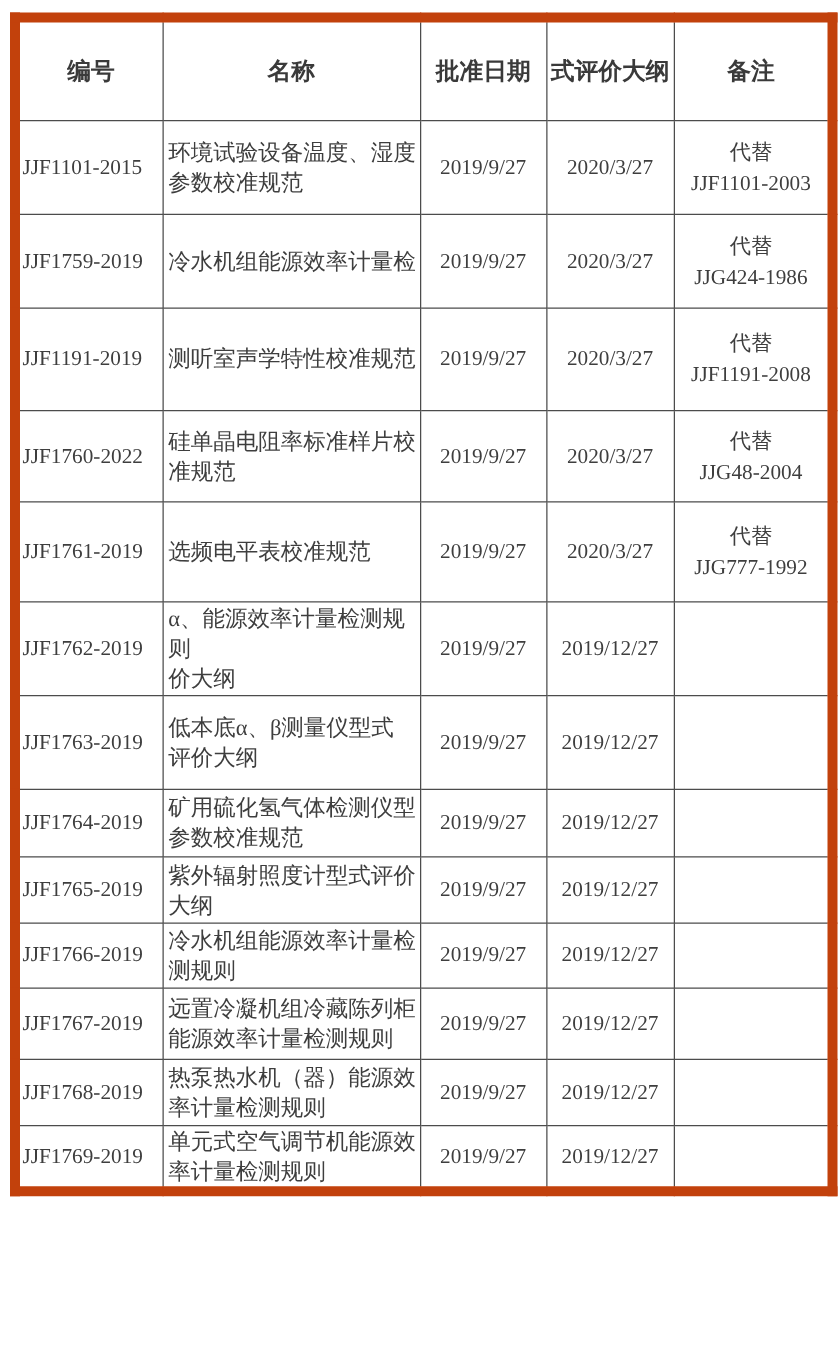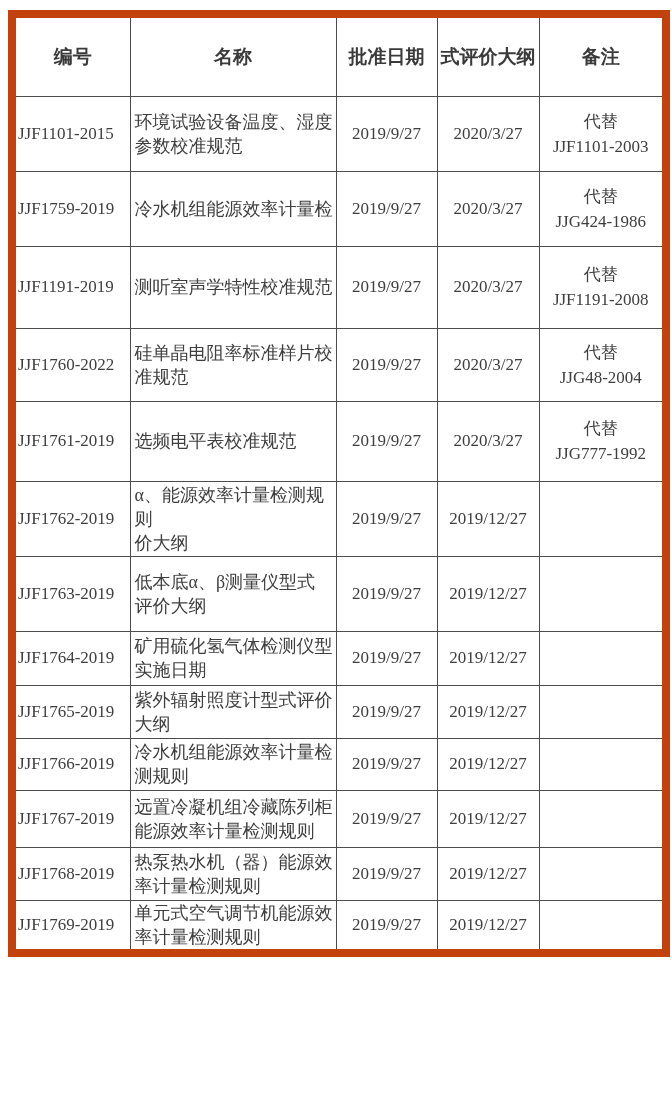--- a/index.html
+++ b/index.html
@@ -144,21 +144,21 @@
         <td class="c-id">JJF1763-2019</td>
         <td class="c-name">低本底α、β测量仪型式
 评价大纲</td>
         <td class="c-date">2019/9/27</td>
         <td class="c-date">2019/12/27</td>
         <td class="c-remark"></td>
       </tr>
       <tr style="height:54px">
         <td class="c-id">JJF1764-2019</td>
         <td class="c-name">矿用硫化氢气体检测仪型
-实施日期</td>
+参数校准规范</td>
         <td class="c-date">2019/9/27</td>
         <td class="c-date">2019/12/27</td>
         <td class="c-remark"></td>
       </tr>
       <tr style="height:53px">
         <td class="c-id">JJF1765-2019</td>
         <td class="c-name">紫外辐射照度计型式评价
 大纲</td>
         <td class="c-date">2019/9/27</td>
         <td class="c-date">2019/12/27</td>

